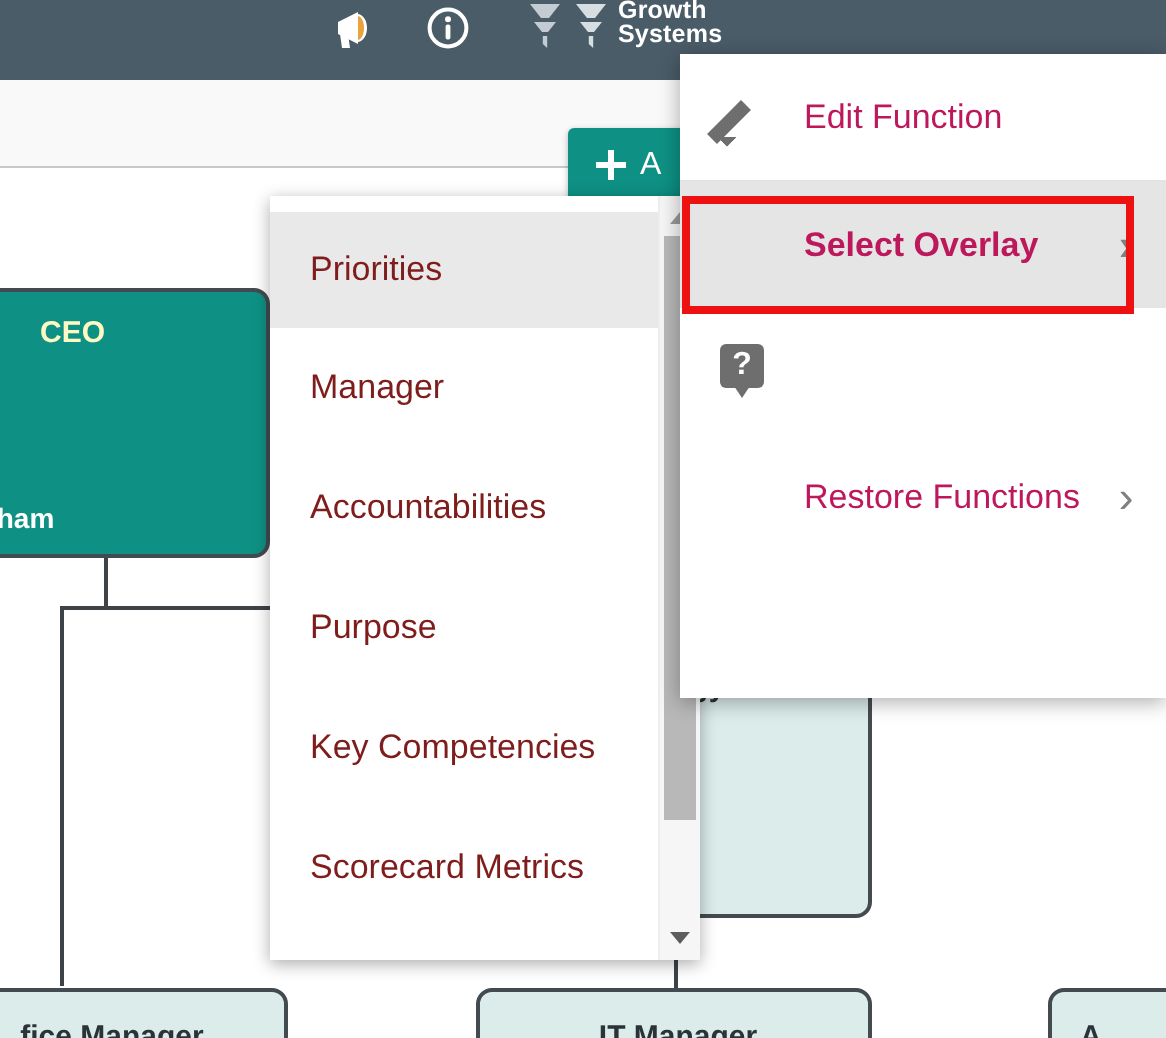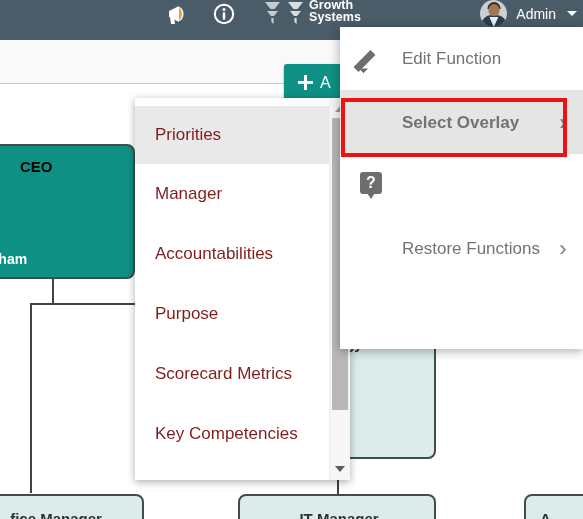--- a/index.html
+++ b/index.html
@@ -100,21 +100,21 @@
     position:absolute;border:2px solid #444b50;border-radius:8px;
     box-sizing:border-box;
   }
   .node .title{
     font-weight:bold;font-size:15px;line-height:17px;
   }
   .node-ceo{
     left:-30px;top:60px;width:165px;height:135px;
     background:#0e9184;
   }
-  .node-ceo .title{position:absolute;left:48px;top:12px;color:#000000;}
+  .node-ceo .title{position:absolute;left:48px;top:12px;color:#fef9c3;}
   .node-ceo .person{position:absolute;left:-18px;top:105px;color:#ffffff;font-weight:bold;font-size:14px;}
 
   .node-tech{
     left:238px;top:255px;width:198px;height:120px;
     background:#dbeceb;
   }
   .node-tech .title{position:absolute;left:96px;top:-6px;color:#2c3338;}
 
   .node-office{
     left:-36px;top:410px;width:180px;height:70px;background:#dbeceb;
@@ -177,21 +177,21 @@
     z-index:30;
   }
   .ctx-item{
     position:relative;height:63px;display:flex;align-items:center;
     cursor:pointer;box-sizing:border-box;
   }
   .ctx-item.hl{background:#e5e5e5;font-weight:bold;}
   .ctx-ico{
     width:62px;min-width:62px;display:flex;align-items:center;justify-content:center;
   }
-  .ctx-label{font-size:17px;color:#737373;flex:1;}
+  .ctx-label{font-size:17px;color:#be185d;flex:1;}
   .ctx-chev{
     width:40px;display:flex;align-items:center;justify-content:center;
     font-size:22px;color:#808080;
   }
   .ctx-sep{height:1px;background:#e3e3e3;margin:0;}
 
   
   .ico-pencil{position:relative;width:26px;height:26px;}
   .ico-pencil .shaft{
     position:absolute;left:3px;top:3px;width:7px;height:24px;background:#6e6e6e;
@@ -312,51 +312,41 @@
       <svg width="17" height="26" viewBox="0 0 17 26" aria-hidden="true">
         <path d="M1 3 H16 L10.5 10 H6.5 Z" fill="#d7dee2"></path>
         <path d="M3 12 H14 L10 17 H7 Z" fill="#d7dee2"></path>
         <path d="M7.4 19 H9.6 L9.6 25 L7.4 23 Z" fill="#d7dee2"></path>
       </svg>
     </div>
     <div class="brand-text"><span>Growth</span>
 <span>Systems</span></div>
   </div>
 
-  <div class="userbox">
-    <div class="avatar">
-      <div class="body"></div>
-      <div class="shirt"></div>
-      <div class="hair"></div>
-      <div class="head"></div>
-    </div>
-    <span class="username">Admin</span>
-    <span class="caret-down"></span>
-  </div>
 </div>
 
 <div class="submenu">
   <div class="submenu-list">
     <div class="sub-item first sel">
       <span>Priorities</span>
     </div>
     <div class="sub-item">
       <span>Manager</span>
     </div>
     <div class="sub-item">
       <span>Accountabilities</span>
     </div>
     <div class="sub-item">
       <span>Purpose</span>
     </div>
     <div class="sub-item">
+      <span>Key Competencies</span>
+    </div>
+    <div class="sub-item">
       <span>Scorecard Metrics</span>
-    </div>
-    <div class="sub-item">
-      <span>Key Competencies</span>
     </div>
   </div>
 
   <div class="sb">
     <div class="sb-up">
         <span class="tri-up"></span>
       </div>
     <div class="sb-thumb"></div>
     <div class="sb-dn">
         <span class="tri-dn"></span>

